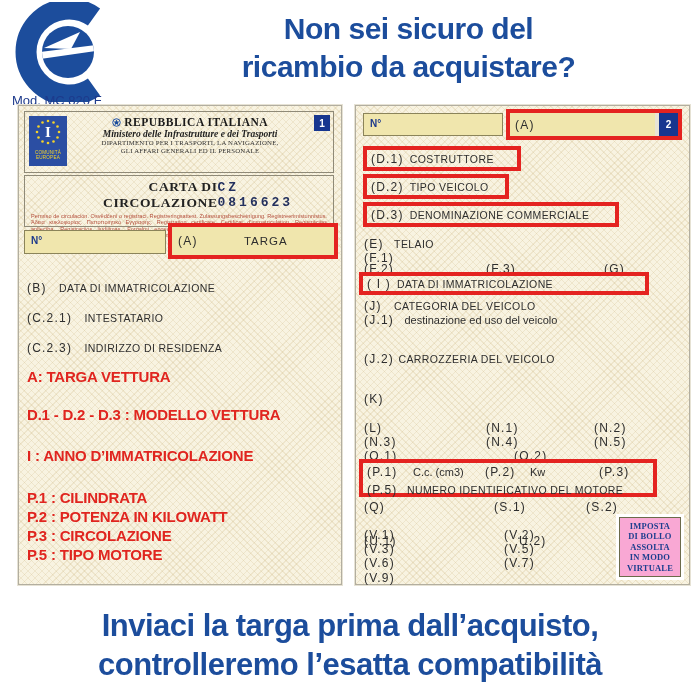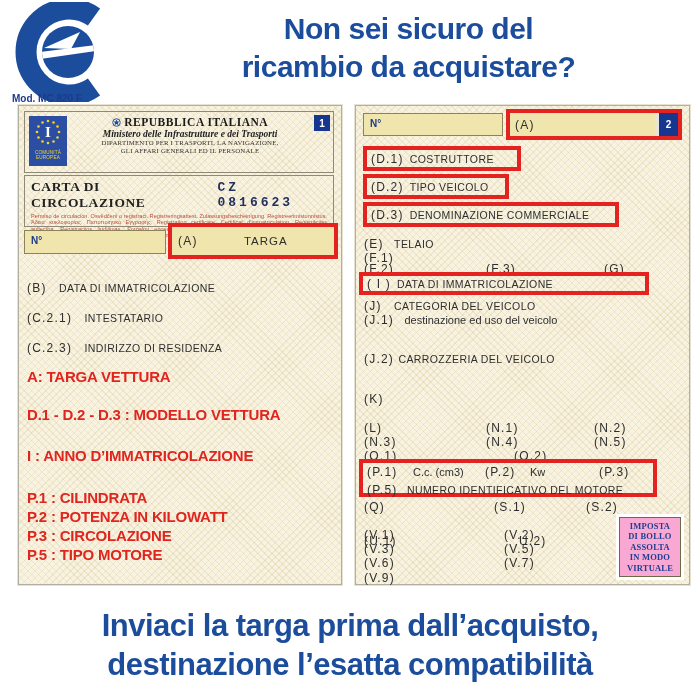--- a/index.html
+++ b/index.html
@@ -10,21 +10,21 @@
   
   .headline{
     position:absolute;left:125px;right:8px;top:10px;text-align:center;
     color:#1c4d9c;font-weight:700;font-size:30px;line-height:38px;letter-spacing:-0.5px;
   }
   .footer{
     position:absolute;left:0;right:0;top:606px;text-align:center;
     color:#1c4d9c;font-weight:700;font-size:31px;line-height:39px;letter-spacing:-0.5px;
   }
   .logo{position:absolute;left:14px;top:2px;width:100px;height:100px;}
-  .mod-code{position:absolute;left:12px;top:93px;font-size:10px;font-weight:700;color:#1d3a8c;}
+  .mod-code{position:absolute;left:12px;top:93px;font-size:13px;font-weight:400;color:#1d3a8c;}
   
   .doc{
     position:absolute;background-color:#f8f3e1;
     background-image:
       repeating-linear-gradient(45deg, rgba(199,174,117,.20) 0 1px, transparent 1px 5px),
       repeating-linear-gradient(-45deg, rgba(199,174,117,.20) 0 1px, transparent 1px 5px);
     border:1px solid #b2aea0;box-shadow:0 0 0 1px #e6e2d4;
   }
   .abs{position:absolute;}
   .box{border:1px solid #8f8a78;}
@@ -36,21 +36,21 @@
   }
   .code{font-size:12px;letter-spacing:1.2px;color:#2e2e2e;font-weight:500;white-space:nowrap;}
   .lbl{font-size:10.5px;color:#2e2e2e;letter-spacing:.4px;white-space:nowrap;}
   .lbl-lc{font-size:11px;color:#2e2e2e;white-space:nowrap;}
   .row{position:absolute;left:8px;right:4px;height:14px;}
   .c2{position:absolute;}
   .annot{
     position:absolute;left:8px;color:#e0251f;font-weight:700;font-size:15px;
     letter-spacing:-0.2px;white-space:nowrap;
   }
-  .serif{font-family:"Liberation Serif", serif;}
+  .serif{font-family:"Liberation Serif", serif;text-align:right;}
   .mono{font-family:"Liberation Mono", monospace;}
   .doc-head-country{font-size:11.5px;font-weight:700;color:#1a1a1a;letter-spacing:.5px;}
   .doc-head-ministry{font-size:9.5px;font-weight:700;font-style:italic;color:#222;margin-top:1px;}
   .doc-head-dept{font-size:6.8px;color:#333;letter-spacing:.2px;line-height:8px;}
   .carta-title{font-size:13.5px;font-weight:700;color:#222;letter-spacing:.6px;}
   .serial{font-size:13px;font-weight:700;color:#23305e;letter-spacing:3px;}
   .multiling{
     font-size:5.6px;line-height:6.3px;color:#b5503e;text-align:justify;
     padding:1px 6px 0 6px;
   }
@@ -284,14 +284,14 @@
     <div class="stamp">IMPOSTA
 DI BOLLO
 ASSOLTA
 IN MODO
 VIRTUALE</div>
   </div>
 </div>
 
 <div class="footer">
   <div>Inviaci la targa prima dall’acquisto,</div>
-  <div>destinazione l’esatta compatibilità</div>
+  <div>controlleremo l’esatta compatibilità</div>
 </div>
 
 </body></html>

